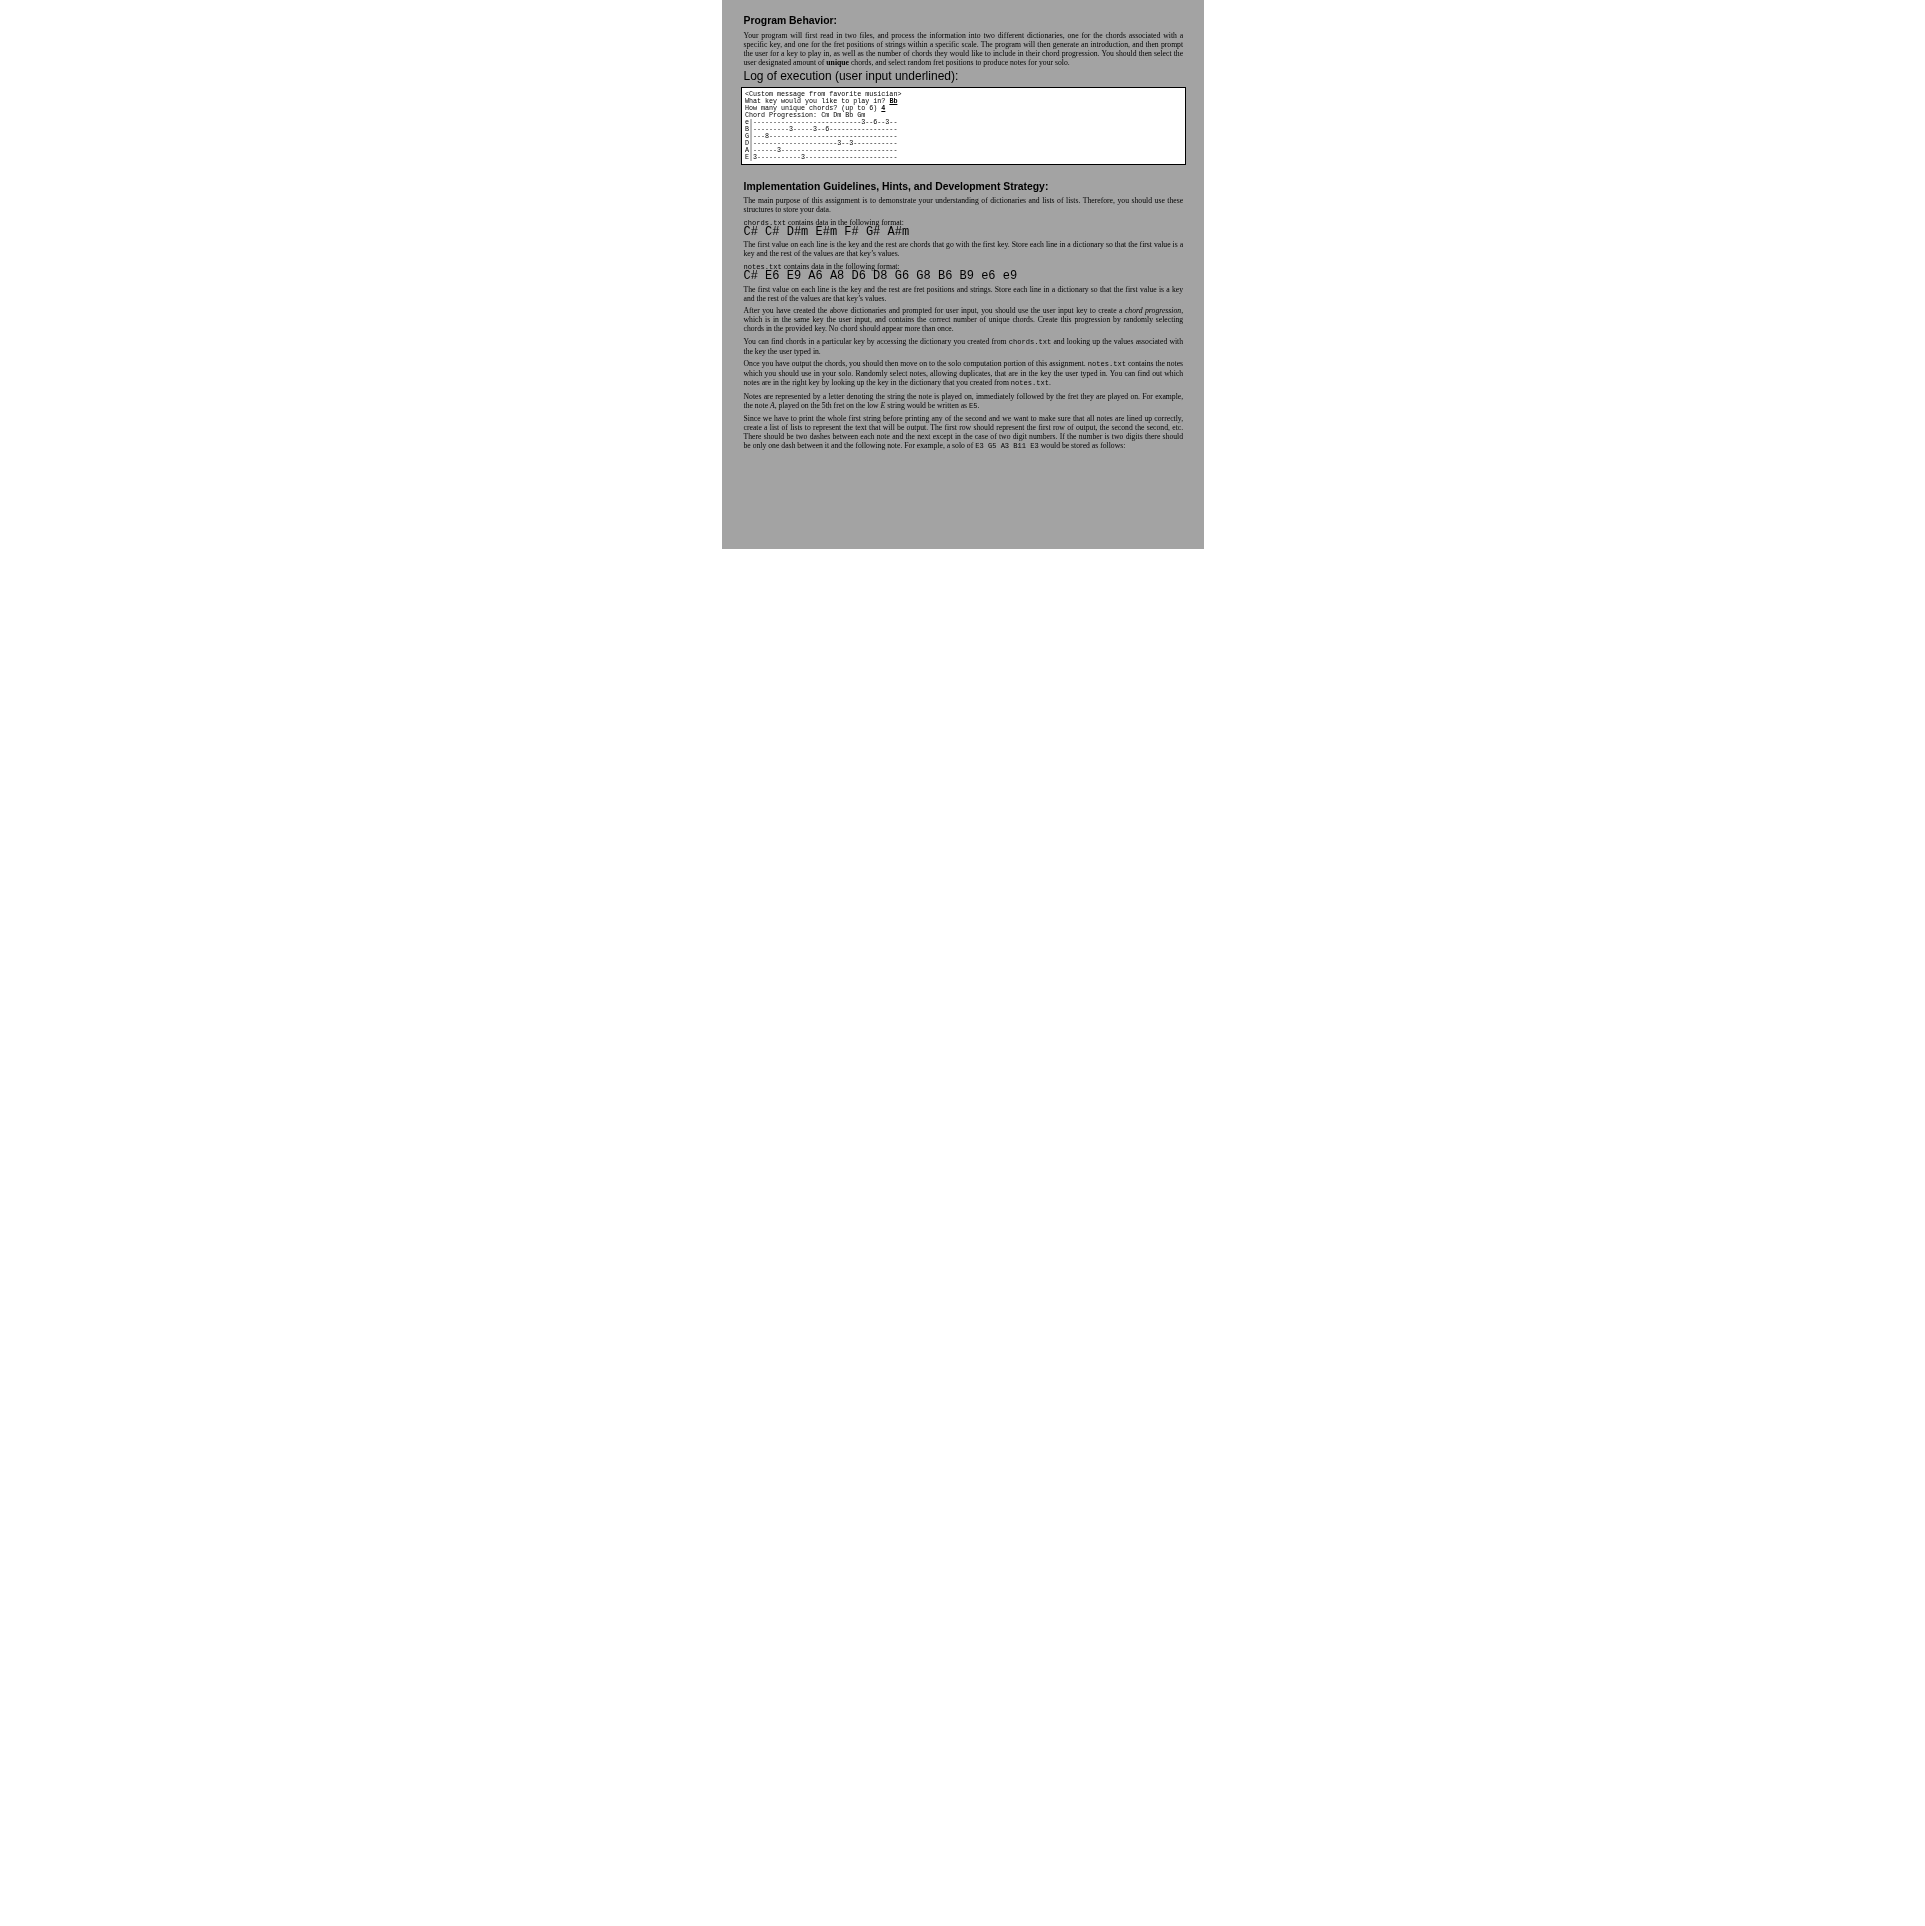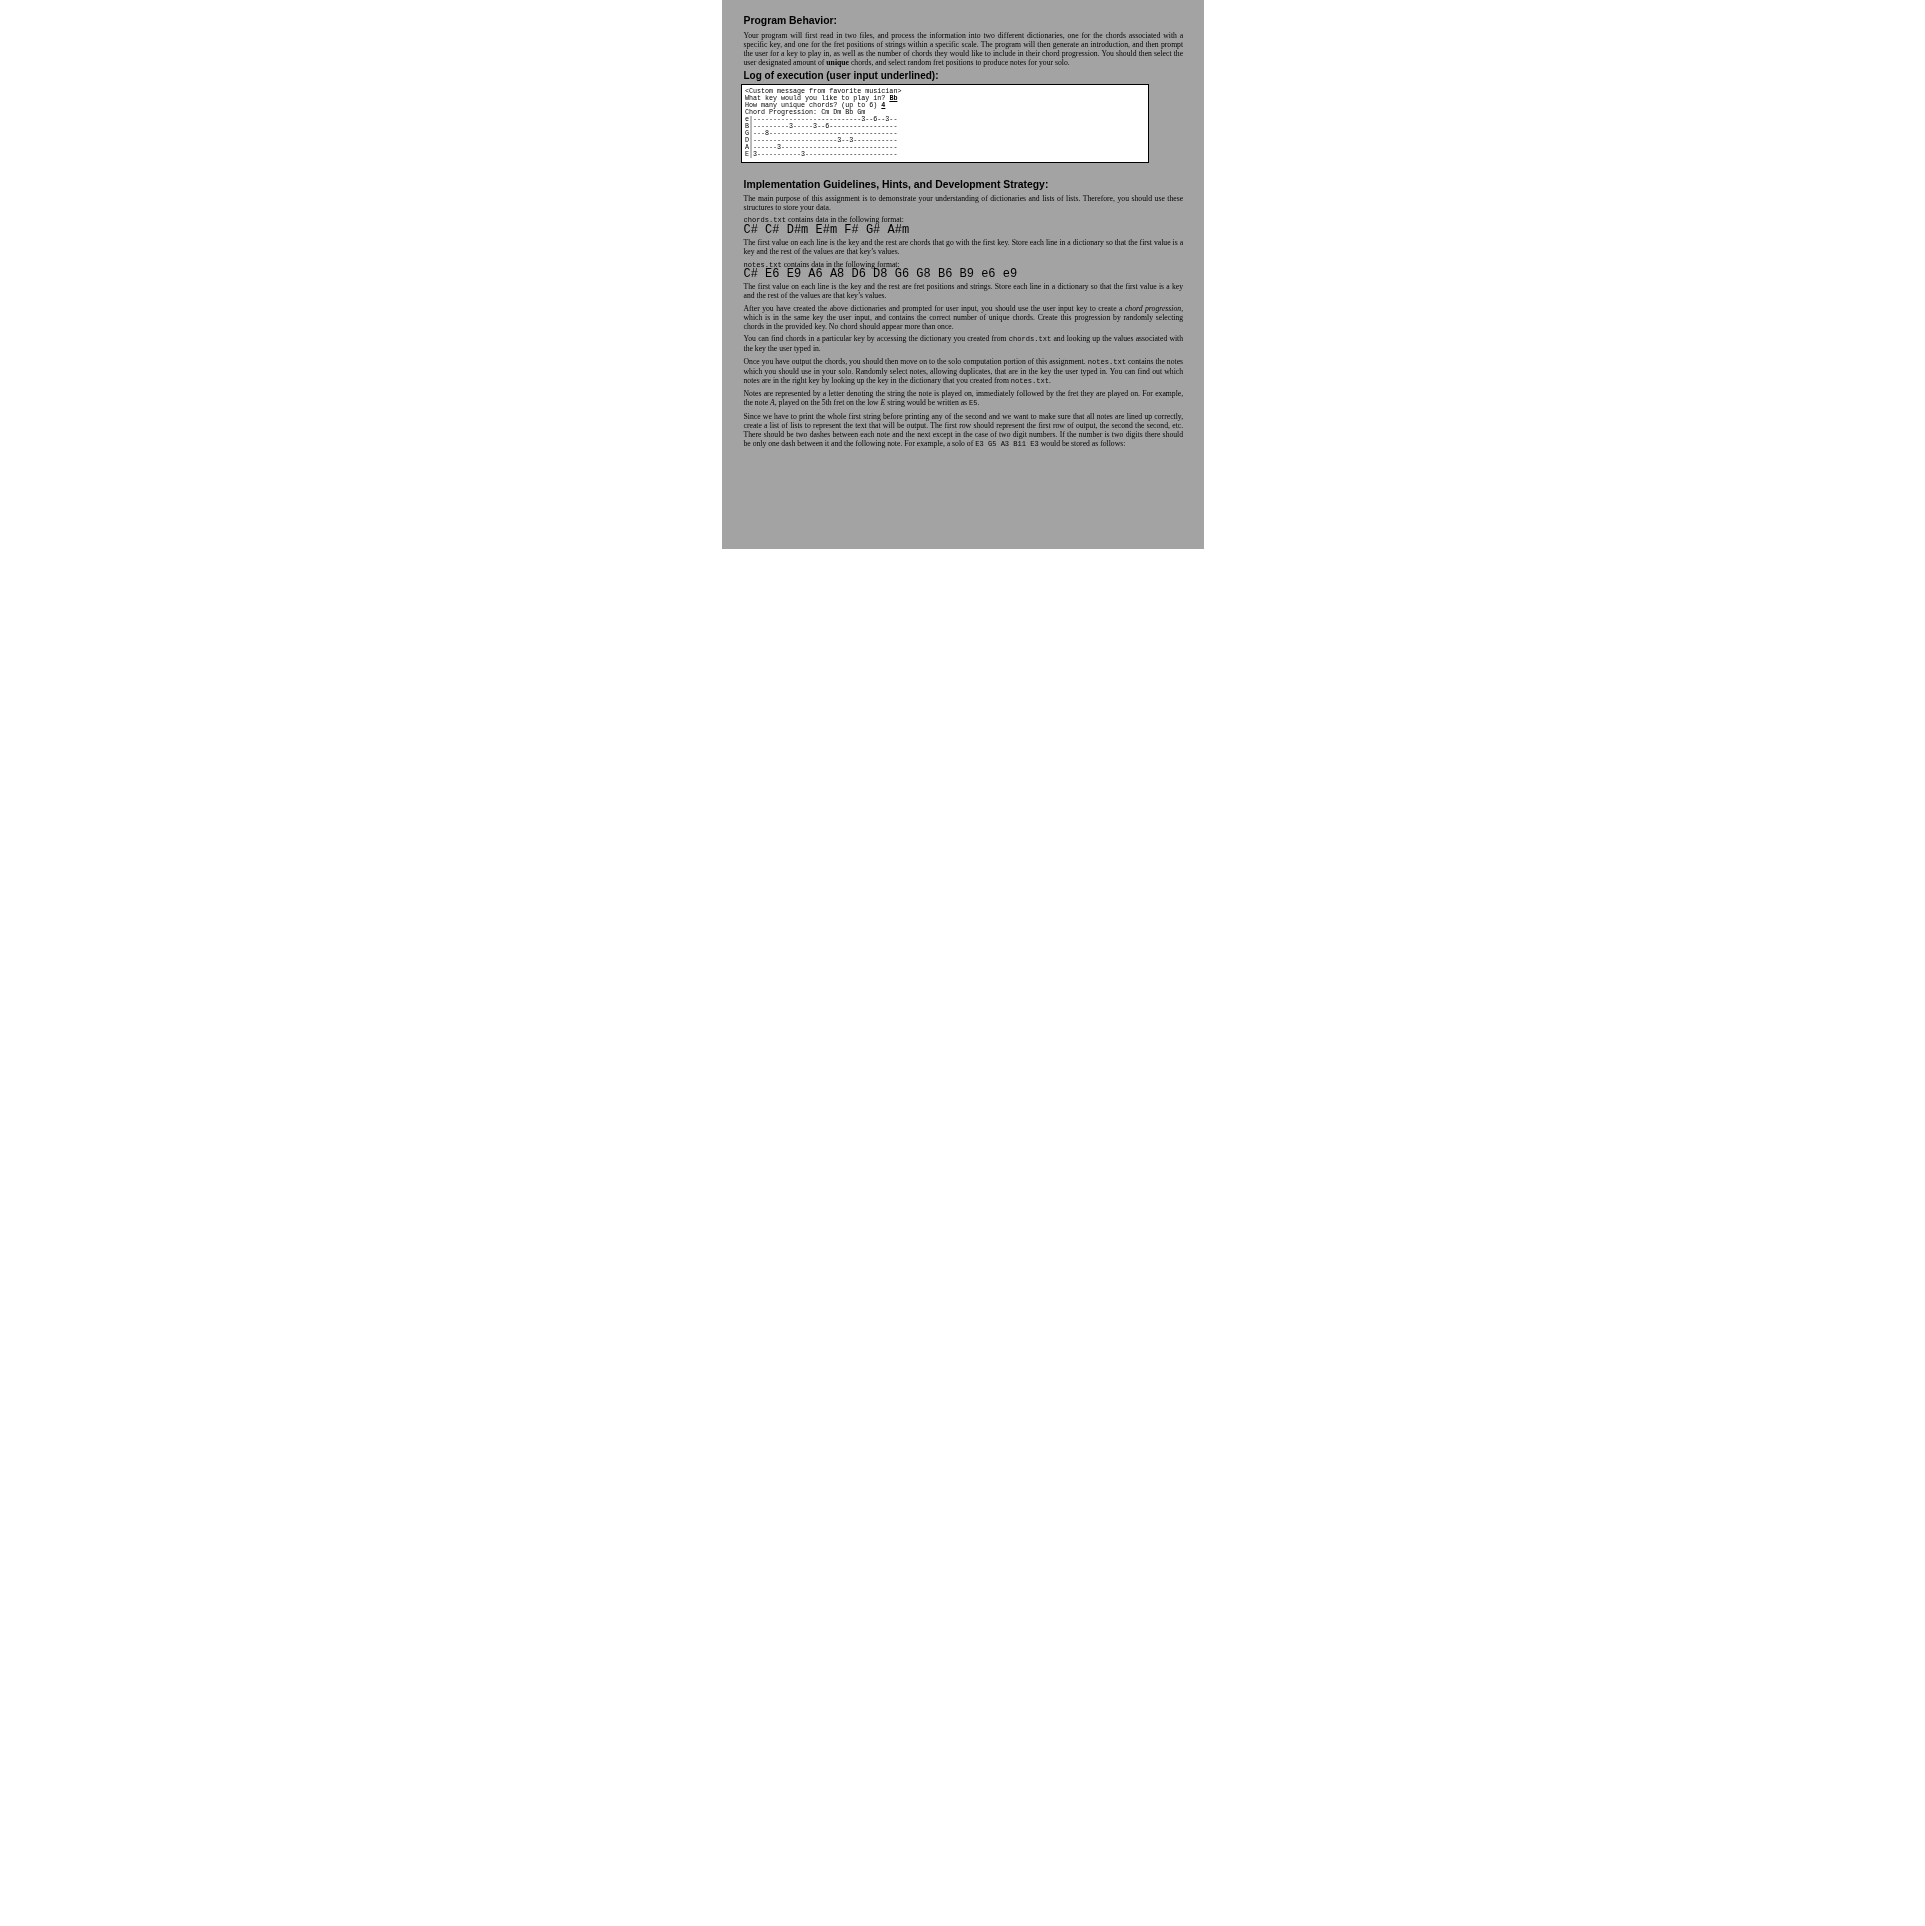--- a/index.html
+++ b/index.html
@@ -17,44 +17,44 @@
   }
   h1{
     font-family:"Liberation Sans", sans-serif;
     font-size:10.4px;
     line-height:1.12;
     font-weight:bold;
     margin:0 0 3.5px 0;
   }
   h2{
     font-family:"Liberation Sans", sans-serif;
-    font-size:10px;
+    font-size:12px;
     line-height:1.15;
-    font-weight:bold;
+    font-weight:normal;
     margin:3.9px 0 2.3px 0;
   }
   .heading-2{margin-top:16px;}
   p.body{
     font-size:7.7px;
     line-height:9px;
     text-align:justify;
     margin:0 0 3.5px 0;
   }
   p.lead-tight{margin-bottom:1.5px;}
   p.monoline{
     font-family:"Liberation Mono", monospace;
     font-size:12px;
     line-height:7.3px;
     margin:0 0 3.9px 0;
     text-align:left;
     white-space:pre;
   }
   .codebox{
     box-sizing:border-box;
-    width:408px;
+    width:445px;
     margin:0.8px 0 0 -2.3px;
     border:0.8px solid #000000;
     padding:3.1px 2.3px 3.5px 2.7px;
     background:#ffffff;
   }
   .codeline{
     font-family:"Liberation Mono", monospace;
     font-size:6.7px;
     line-height:7px;
     white-space:pre;

